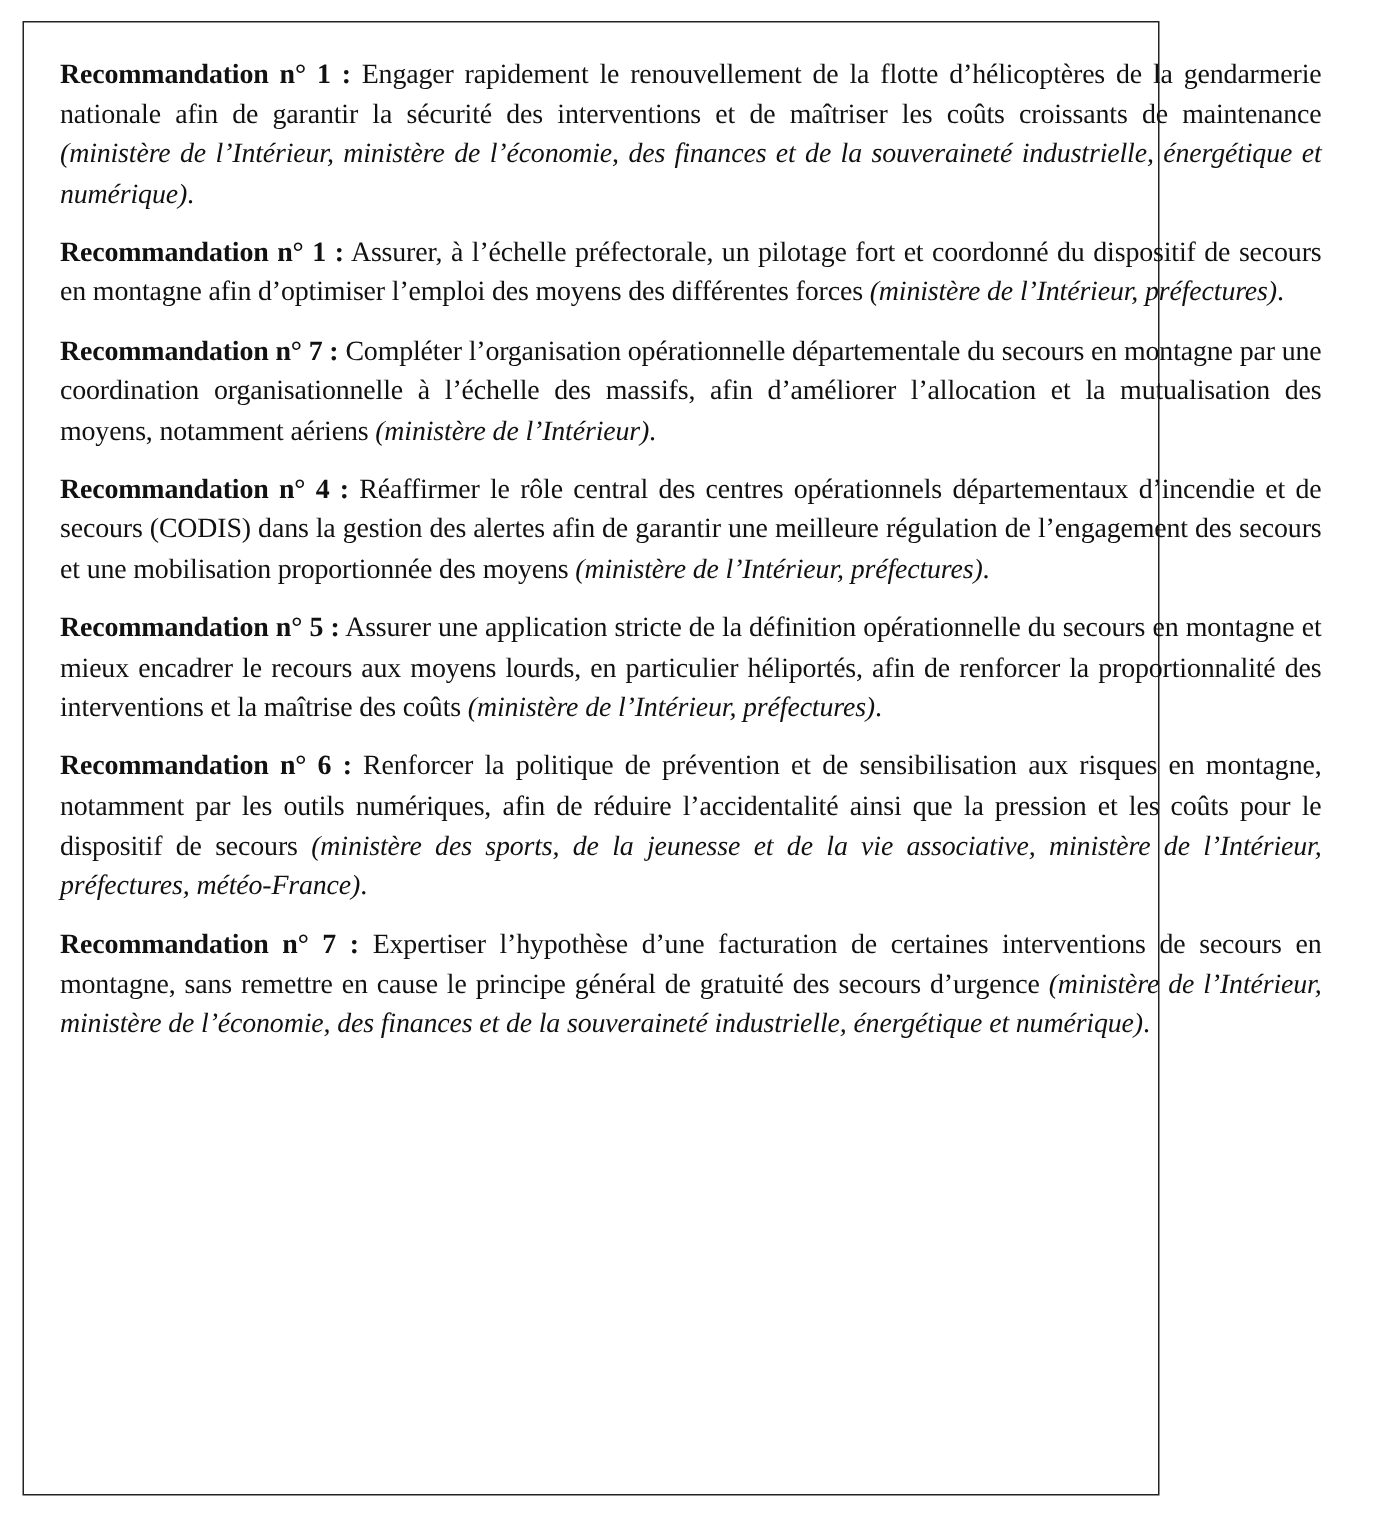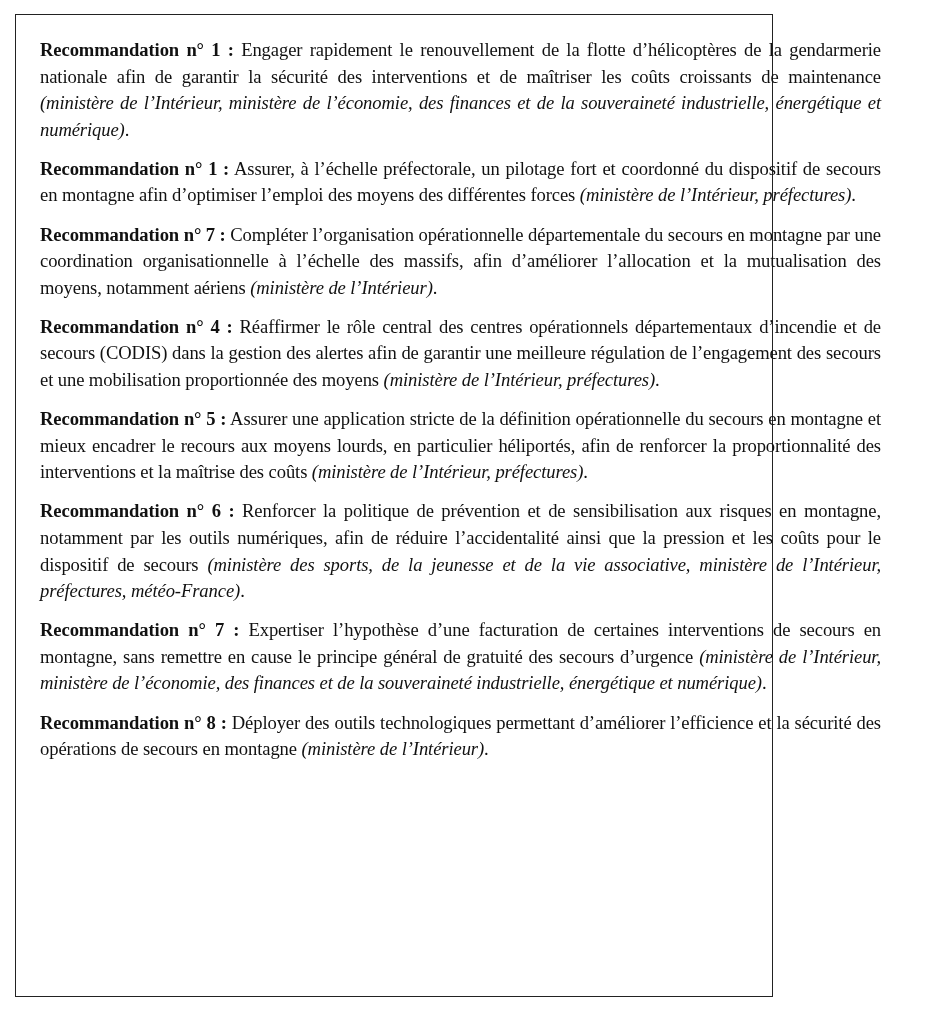--- a/index.html
+++ b/index.html
@@ -23,15 +23,14 @@
 
 <div class="box">
   <div class="content">
     <p class="rec"><span class="label">Recommandation n° 1 :</span><span> Engager rapidement le renouvellement de la flotte d’hélicoptères de la gendarmerie nationale afin de garantir la sécurité des interventions et de maîtriser les coûts croissants de maintenance </span><span class="actors">(ministère de l’Intérieur, ministère de l’économie, des finances et de la souveraineté industrielle, énergétique et numérique)</span><span>.</span></p>
     <p class="rec"><span class="label">Recommandation n° 1 :</span><span> Assurer, à l’échelle préfectorale, un pilotage fort et coordonné du dispositif de secours en montagne afin d’optimiser l’emploi des moyens des différentes forces </span><span class="actors">(ministère de l’Intérieur, préfectures)</span><span>.</span></p>
     <p class="rec"><span class="label">Recommandation n° 7 :</span><span> Compléter l’organisation opérationnelle départementale du secours en montagne par une coordination organisationnelle à l’échelle des massifs, afin d’améliorer l’allocation et la mutualisation des moyens, notamment aériens </span><span class="actors">(ministère de l’Intérieur)</span><span>.</span></p>
     <p class="rec"><span class="label">Recommandation n° 4 :</span><span> Réaffirmer le rôle central des centres opérationnels départementaux d’incendie et de secours (CODIS) dans la gestion des alertes afin de garantir une meilleure régulation de l’engagement des secours et une mobilisation proportionnée des moyens </span><span class="actors">(ministère de l’Intérieur, préfectures)</span><span>.</span></p>
     <p class="rec"><span class="label">Recommandation n° 5 :</span><span> Assurer une application stricte de la définition opérationnelle du secours en montagne et mieux encadrer le recours aux moyens lourds, en particulier héliportés, afin de renforcer la proportionnalité des interventions et la maîtrise des coûts </span><span class="actors">(ministère de l’Intérieur, préfectures)</span><span>.</span></p>
     <p class="rec"><span class="label">Recommandation n° 6 :</span><span> Renforcer la politique de prévention et de sensibilisation aux risques en montagne, notamment par les outils numériques, afin de réduire l’accidentalité ainsi que la pression et les coûts pour le dispositif de secours </span><span class="actors">(ministère des sports, de la jeunesse et de la vie associative, ministère de l’Intérieur, préfectures, météo-France)</span><span>.</span></p>
     <p class="rec"><span class="label">Recommandation n° 7 :</span><span> Expertiser l’hypothèse d’une facturation de certaines interventions de secours en montagne, sans remettre en cause le principe général de gratuité des secours d’urgence </span><span class="actors">(ministère de l’Intérieur, ministère de l’économie, des finances et de la souveraineté industrielle, énergétique et numérique)</span><span>.</span></p>
-    <p class="rec"><span class="label">Recommandation n° 8 :</span><span> Déployer des outils technologiques permettant d’améliorer l’efficience et la sécurité des opérations de secours en montagne </span><span class="actors">(ministère de l’Intérieur)</span><span>.</span></p>
   </div>
 </div>
 
 </body></html>

